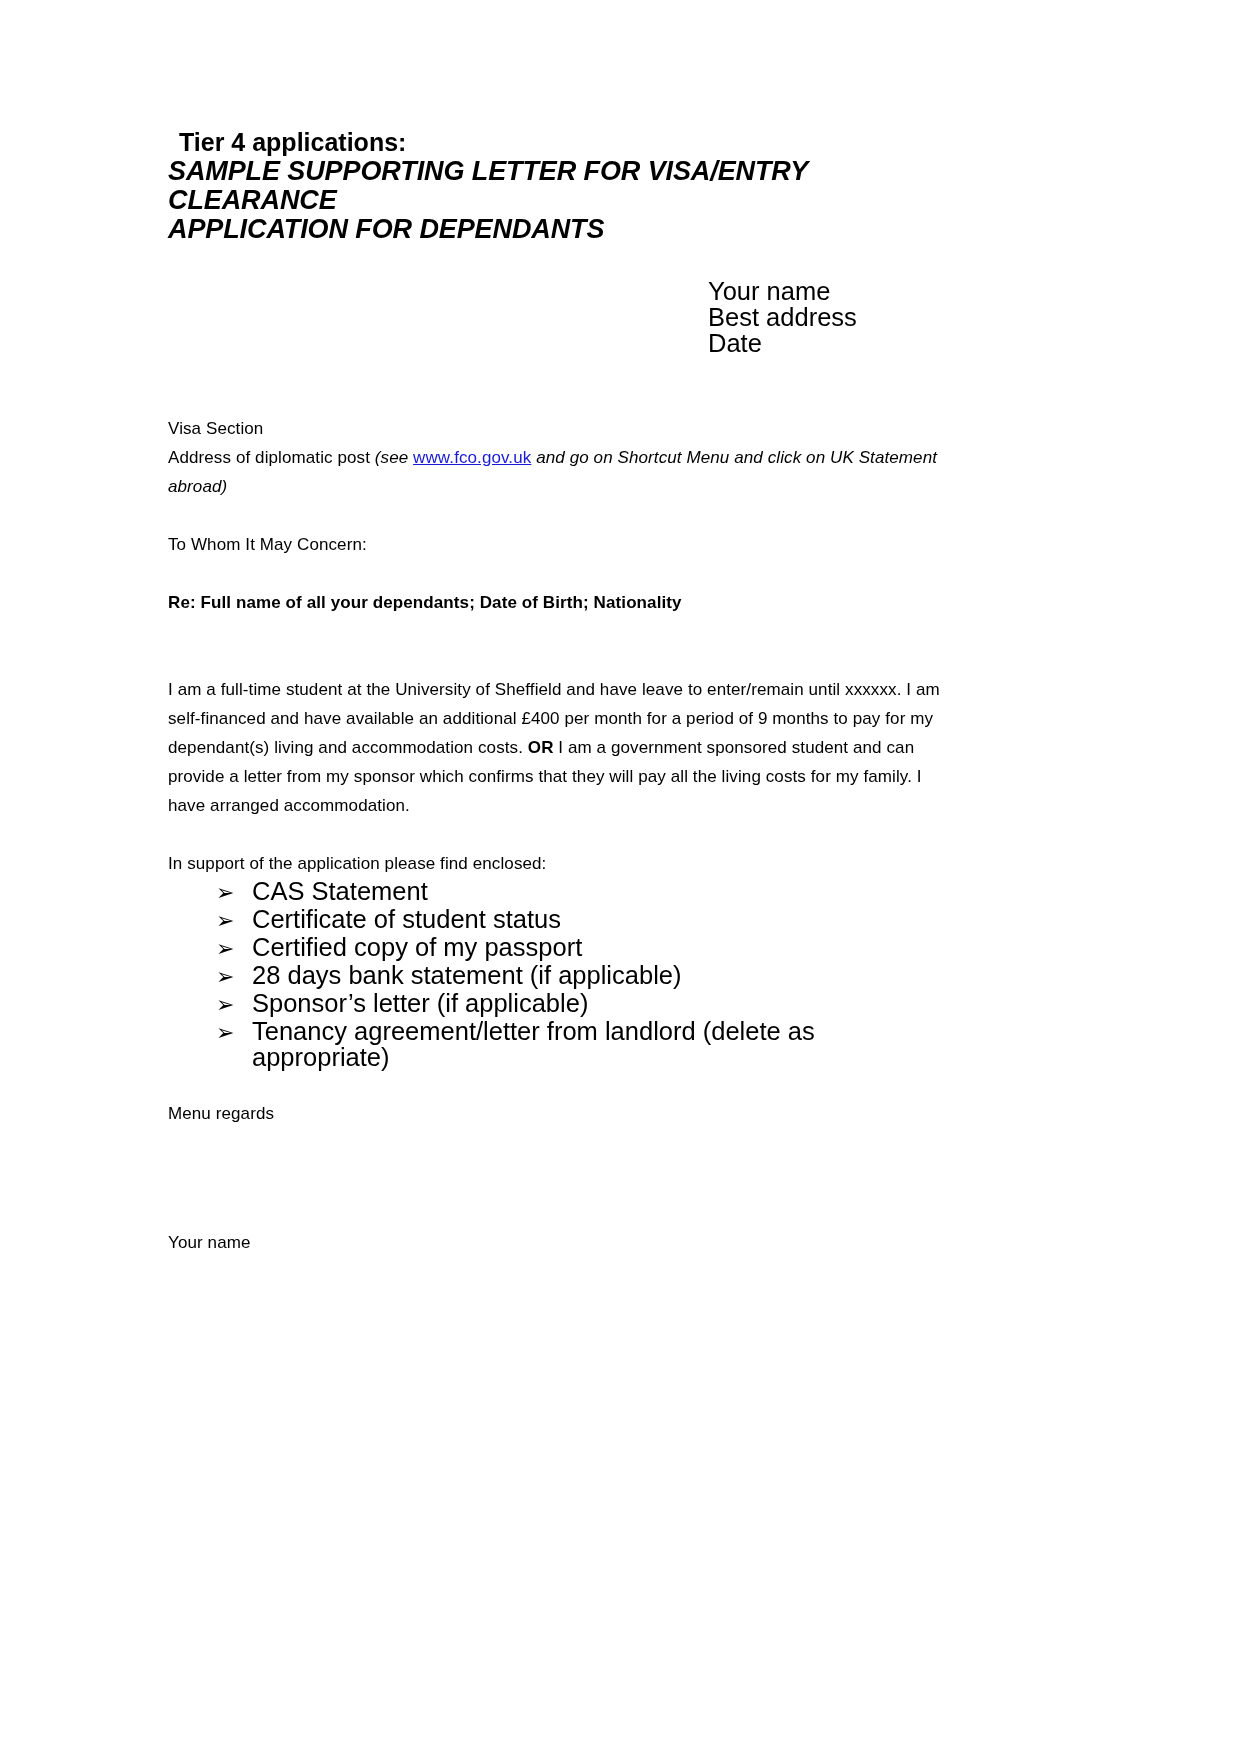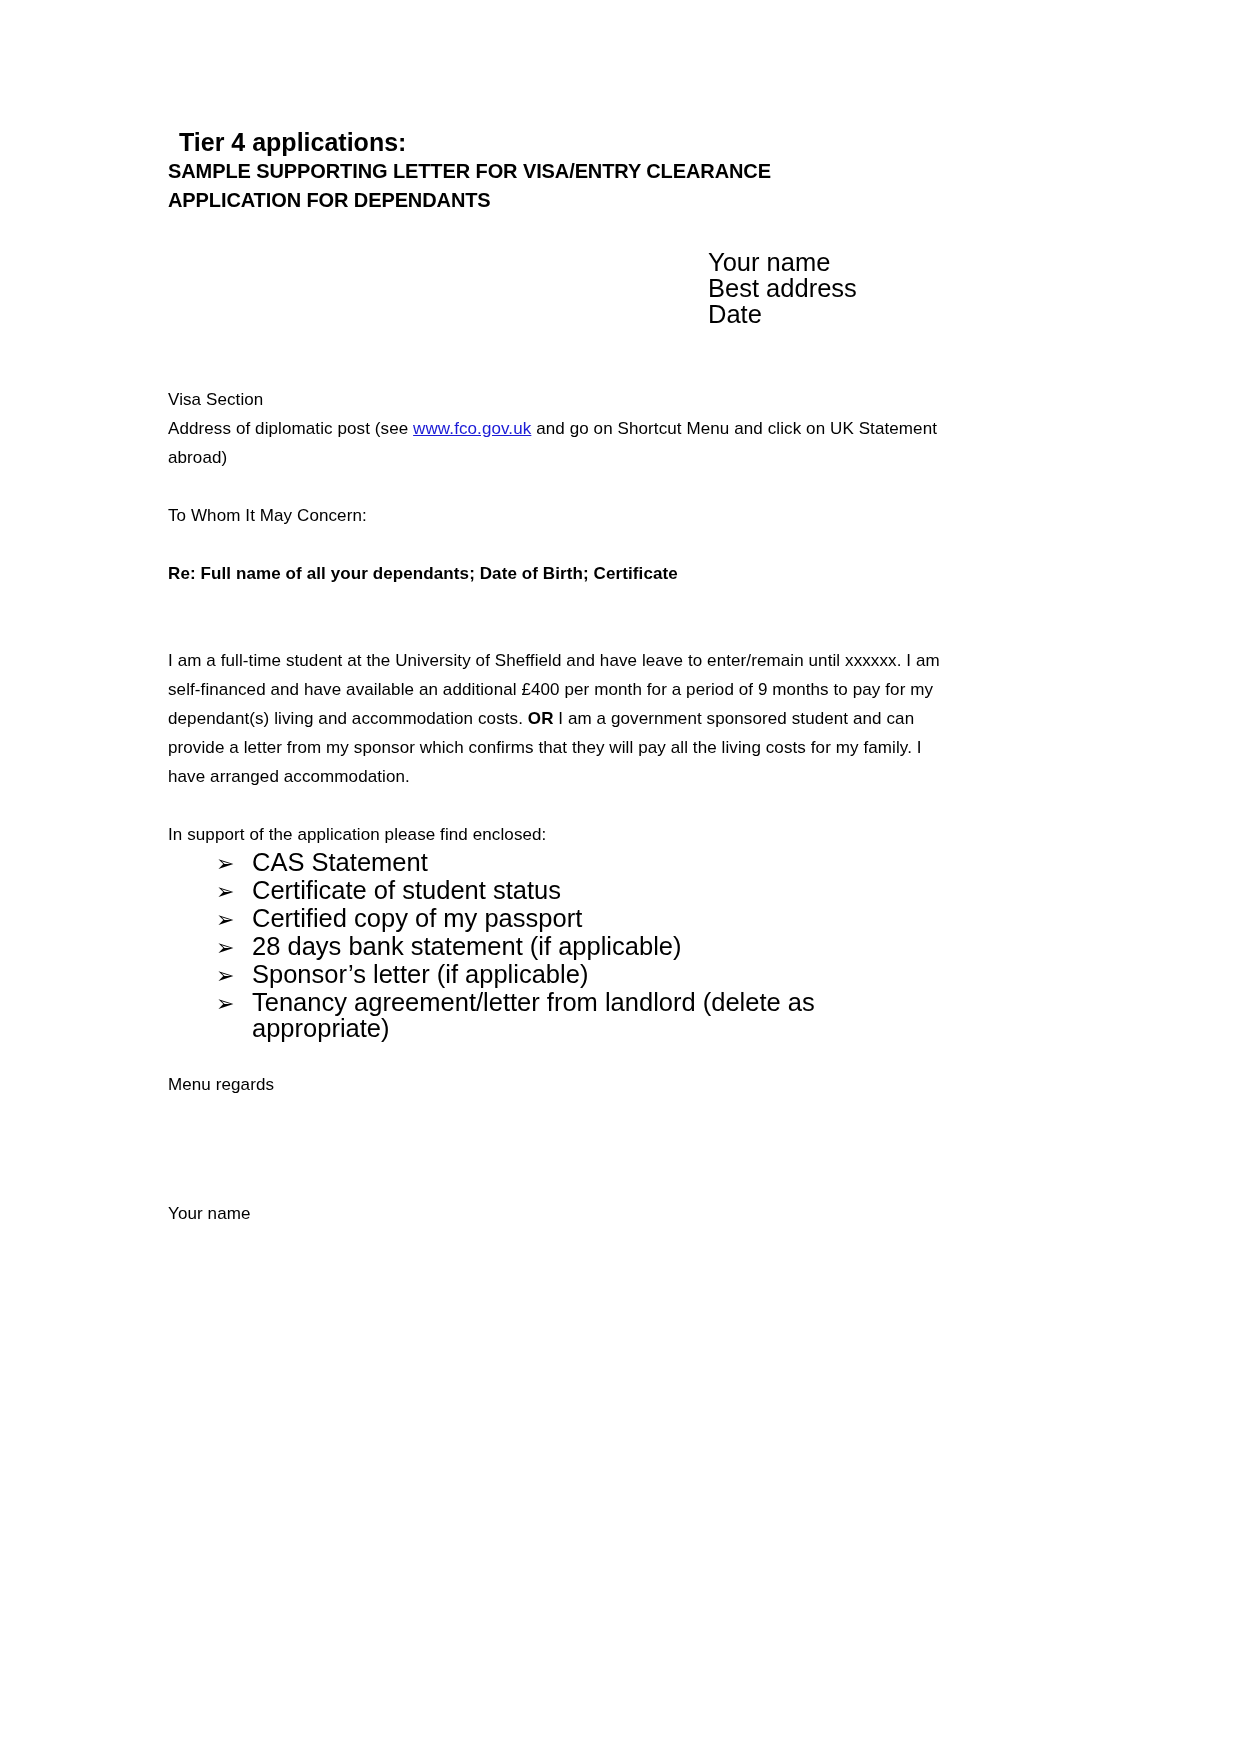--- a/index.html
+++ b/index.html
@@ -31,32 +31,33 @@
     letter-spacing: 0.1px;
   }
   .hdr-kicker {
     font-weight: bold;
     font-size: 25px;
     line-height: 29px;
     padding-left: 11px;
   }
   .hdr-title {
     font-weight: bold;
-    font-size: 20px;
+    font-size: 27px;
     line-height: 29px;
     letter-spacing: -0.1px;
+    font-style: italic;
   }
   .sender-block {
     margin-top: 34px;
     padding-left: 540px;
     font-size: 25.5px;
     line-height: 26px;
   }
   .sender-block div { white-space: nowrap; }
-  .ital { }
+  .ital { font-style: italic; }
   .bold { font-weight: bold; }
   a.link {
     color: #1b1bd6;
     text-decoration: underline;
   }
   ul.enclosures {
     list-style: none;
     margin: 0;
     padding: 0 0 0 48px;
   }
@@ -101,21 +102,21 @@
 
     <div class="doc-text">Visa Section</div>
     <div class="doc-text nowrapish"><span>Address of diplomatic post </span><span class="ital">(see </span><a class="link" href="#">www.fco.gov.uk</a><span class="ital"> and go on Shortcut Menu and click on UK Statement abroad)</span></div>
 
     <div class="gap-md"></div>
 
     <div class="doc-text">To Whom It May Concern:</div>
 
     <div class="gap-md"></div>
 
-    <div class="doc-text bold">Re: Full name of all your dependants; Date of Birth; Certificate</div>
+    <div class="doc-text bold">Re: Full name of all your dependants; Date of Birth; Nationality</div>
 
     <div class="gap-md"></div>
 
 
     <div class="gap-md"></div>
 
     <div class="doc-text"><span>I am a full-time student at the University of Sheffield and have leave to enter/remain until xxxxxx.  I am self-financed and have available an additional £400 per month for a period of 9 months to pay for my dependant(s) living and accommodation costs.  </span><span class="bold">OR</span><span>  I am a government sponsored student and can provide a letter from my sponsor which confirms that they will pay all the living costs for my family.  I  have arranged accommodation.</span></div>
 
     <div class="gap-md"></div>
 

